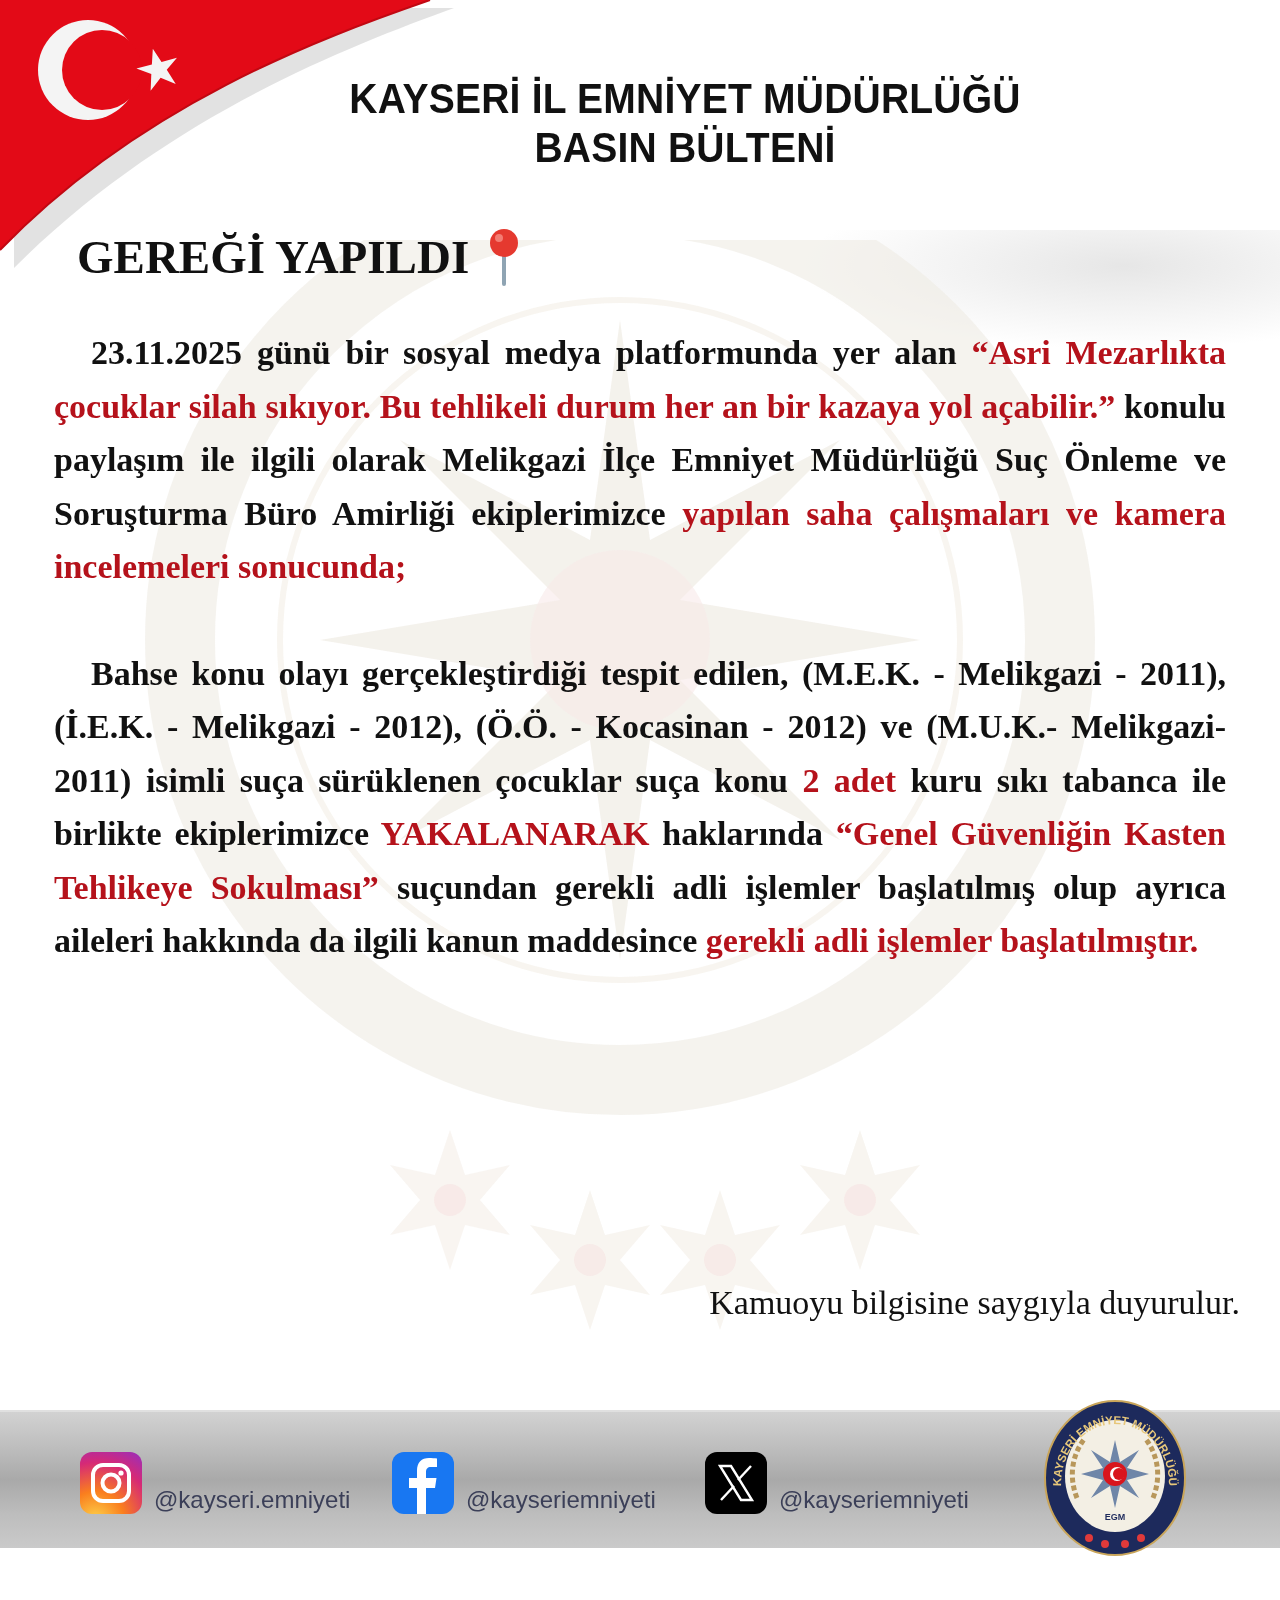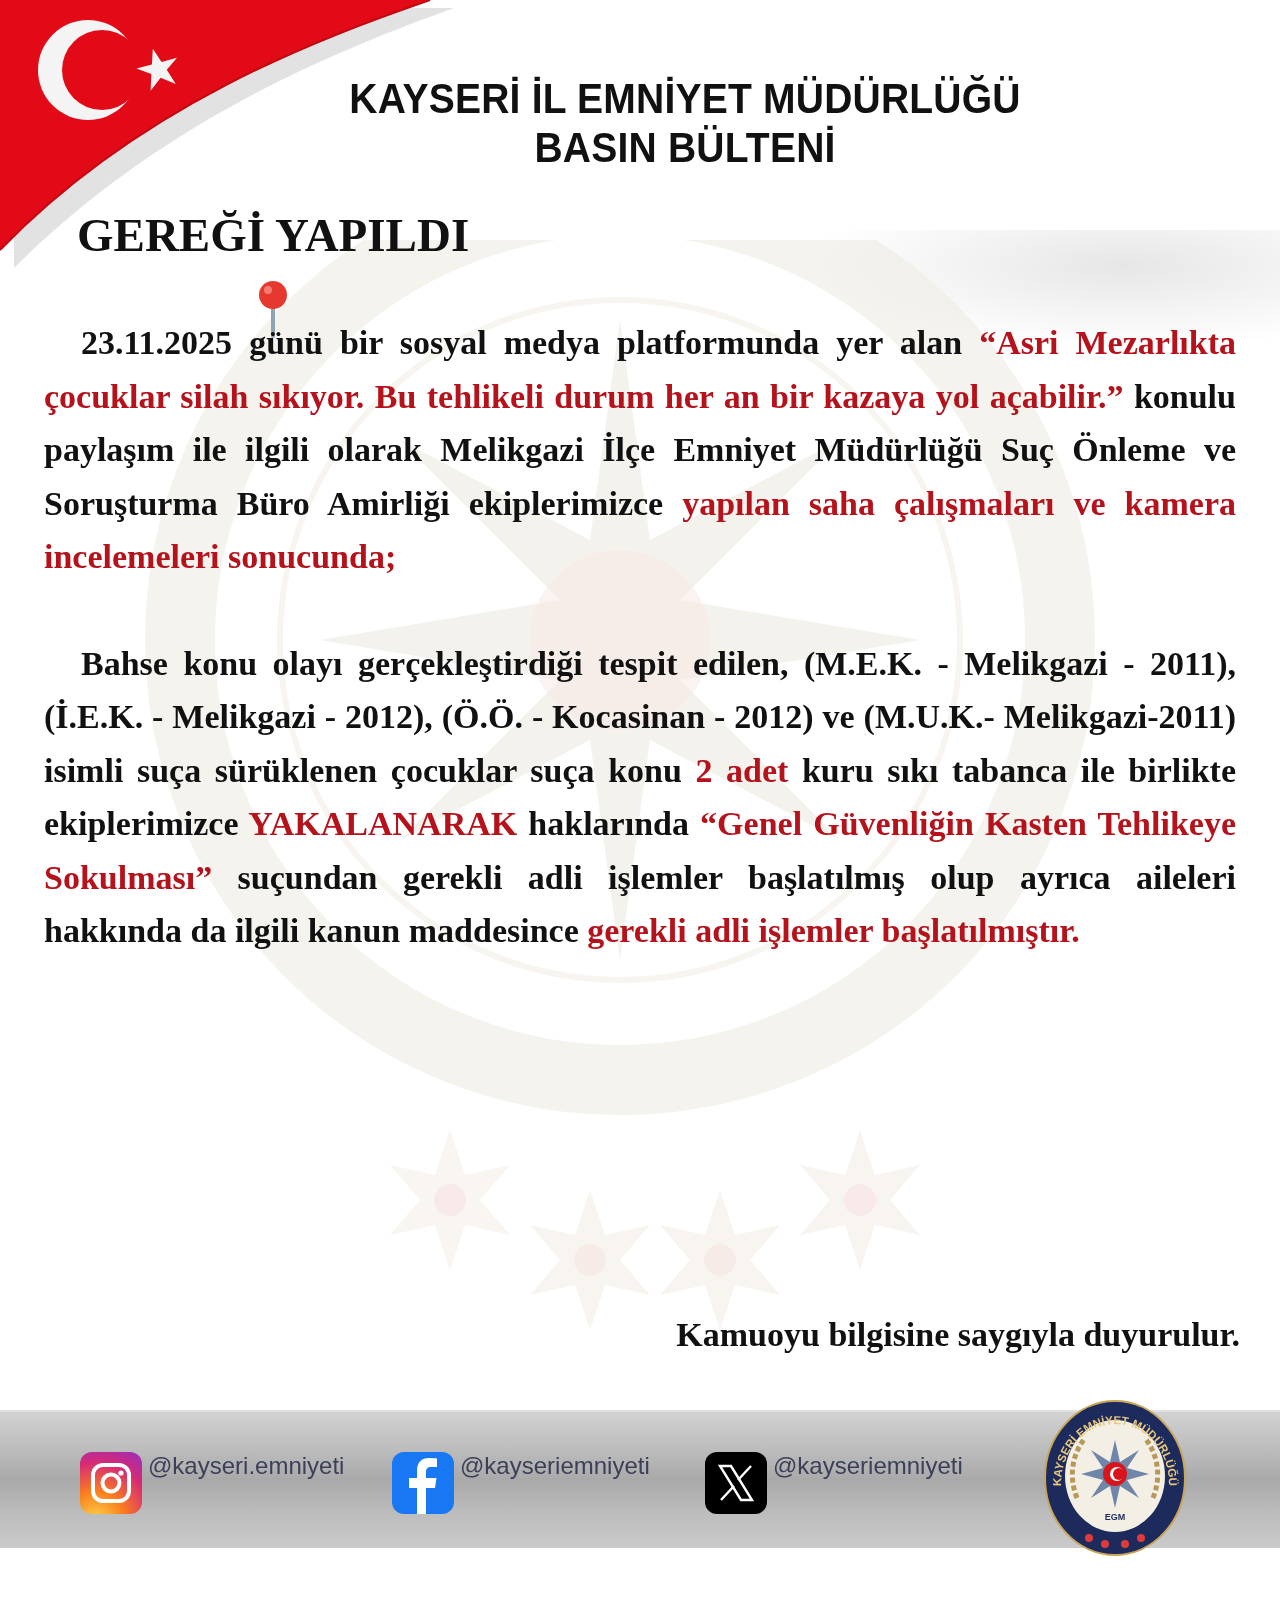--- a/index.html
+++ b/index.html
@@ -13,37 +13,37 @@
   
   .swoosh { position: absolute; right: -60px; top: 230px; width: 540px; height: 120px;
     background: radial-gradient(ellipse at 60% 30%, rgba(210,210,210,0.55), rgba(255,255,255,0) 70%); }
   
   .watermark { position: absolute; left: 140px; top: 240px; width: 1000px; height: 1100px; pointer-events: none; opacity: 0.9; }
 
   .header { position: absolute; left: 290px; top: 74px; width: 790px; text-align: center;
     font-family: "Liberation Sans", "DejaVu Sans", sans-serif; font-weight: bold; color: #111;
     font-size: 42px; line-height: 49px; letter-spacing: 0.2px; transform: scaleX(0.93); transform-origin: center top; }
 
-  .headline { position: absolute; left: 77px; top: 208px; font-weight: bold; font-size: 47px; color: #111;
-    display: flex; align-items: center; gap: 18px; flex-direction: column; }
+  .headline { position: absolute; left: 77px; top: 228px; font-weight: bold; font-size: 47px; color: #111;
+    display: flex; align-items: center; gap: 18px; }
   .pin { width: 34px; height: 58px; display: inline-block; }
 
   .content { position: absolute; left: 40px; top: 312px; width: 1200px; color: #111;
     font-weight: bold; font-size: 34px; line-height: 53.5px; }
-  .para { text-align: justify; text-align-last: left; text-indent: 37px; margin: 4px; }
+  .para { text-align: justify; text-align-last: left; text-indent: 37px; margin: 14px; }
   .para + .para { margin-top: 53px; }
   .red { color: #b5121b; }
   .excl { color: #e53935; font-family: "DejaVu Sans", sans-serif; font-weight: bold; }
 
-  .closing { position: absolute; right: 40px; top: 1316px; font-weight: bold; font-size: 34px; color: #111; }
+  .closing { position: absolute; right: 40px; top: 1284px; font-weight: normal; font-size: 34px; color: #111; }
 
   .footer { position: absolute; left: 0; top: 1410px; width: 1280px; height: 136px;
     background: linear-gradient(to bottom, #d2d2d2 0%, #bcbcbc 28%, #a9a9a9 50%, #bdbdbd 75%, #cacaca 100%);
     border-top: 2px solid #e0e0e0; }
-  .social { position: absolute; top: 40px; display: flex; align-items: flex-start; gap: 6px;
+  .social { position: absolute; top: 40px; display: flex; align-items: flex-end; gap: 12px;
     font-family: "Liberation Sans", "DejaVu Sans", sans-serif; font-size: 24px; color: #3b3f58; }
   .social .ico { width: 62px; height: 62px; border-radius: 12px; display: flex; align-items: center; justify-content: center; }
   .ig { background: radial-gradient(circle at 25% 110%, #fdd44a 0%, #fa7e1e 35%, #d62976 70%, #962fbf 100%); }
   .fb { background: #1877f2; }
   .xx { background: #000; }
   .emblem { position: absolute; left: 1043px; top: -14px; width: 144px; height: 160px; }
 </style>
 </head>
 <body>
 

